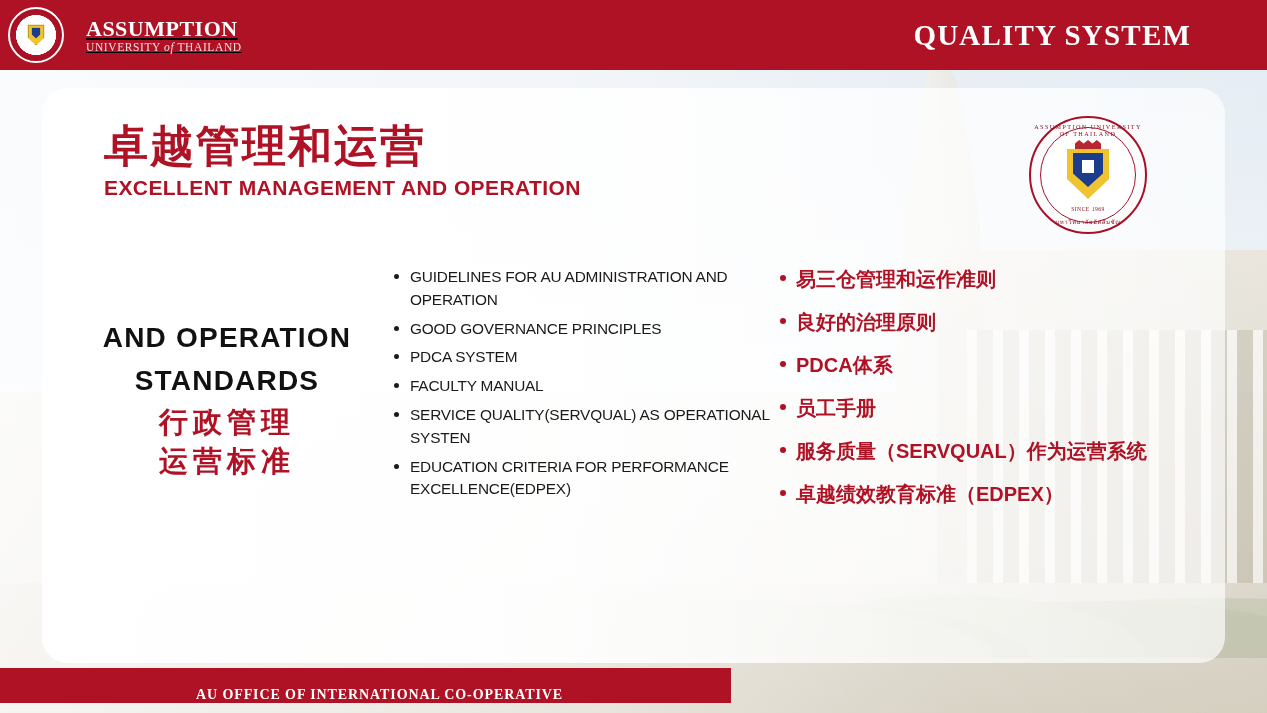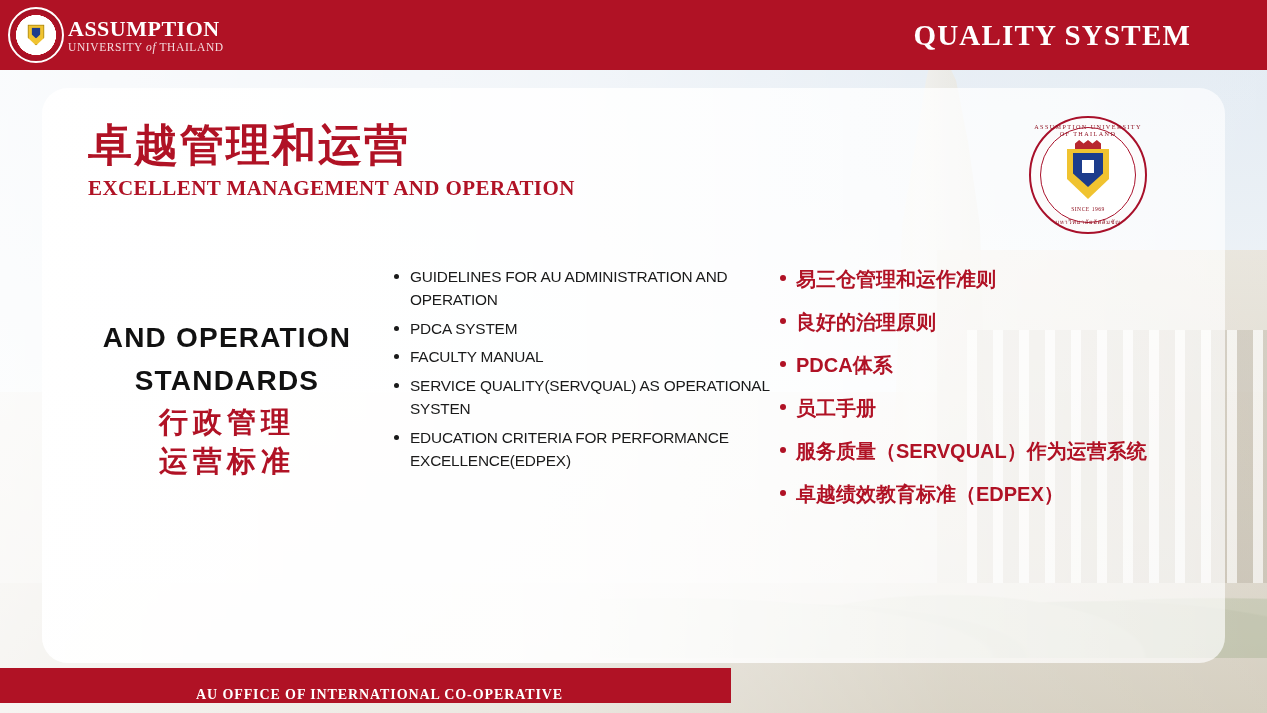--- a/index.html
+++ b/index.html
@@ -103,22 +103,23 @@
     width: 1267px; height: 70px;
     background: #b01225;
     display: flex;
     align-items: center;
     justify-content: space-between;
     z-index: 6;
   }
   #brand {
     display: flex;
     align-items: center;
-    gap: 4px;
+    gap: 22px;
     padding-left: 8px;
+    text-decoration: underline;
   }
   .seal {
     position: relative;
     border-radius: 50%;
     background: #fff;
     box-sizing: border-box;
   }
   .seal-ring {
     position: absolute;
     inset: 2px;
@@ -186,23 +187,22 @@
   }
   #card-fade {
     position: absolute;
     inset: 0;
     border-radius: 26px;
     background: linear-gradient(to right, rgba(255,255,255,.92) 0%, rgba(255,255,255,.82) 40%, rgba(255,255,255,.45) 72%, rgba(255,255,255,.18) 100%);
   }
 
   #heading {
     position: absolute;
-    left: 46px;
+    left: 62px;
     top: 34px;
-    font-family: Liberation Serif, serif;
   }
   #heading-cn {
     color: #b01225;
     font-size: 44px;
     font-weight: bold;
     letter-spacing: 2px;
     line-height: 1.1;
   }
   #heading-en {
     color: #b01225;
@@ -451,20 +451,21 @@
         <div class="en-line">STANDARDS</div>
         <div class="cn-block">
           <div>行政管理</div>
           <div>运营标准</div>
         </div>
       </div>
 
       <div id="col-mid">
         <ul>
           <li>GUIDELINES FOR AU ADMINISTRATION AND OPERATION</li>
+          <li>GOOD GOVERNANCE PRINCIPLES</li>
           <li>PDCA SYSTEM</li>
           <li>FACULTY MANUAL</li>
           <li>SERVICE QUALITY(SERVQUAL) AS OPERATIONAL SYSTEN</li>
           <li>EDUCATION CRITERIA FOR PERFORMANCE EXCELLENCE(EDPEX)</li>
         </ul>
       </div>
 
       <div id="col-right">
         <ul>
           <li>易三仓管理和运作准则</li>

